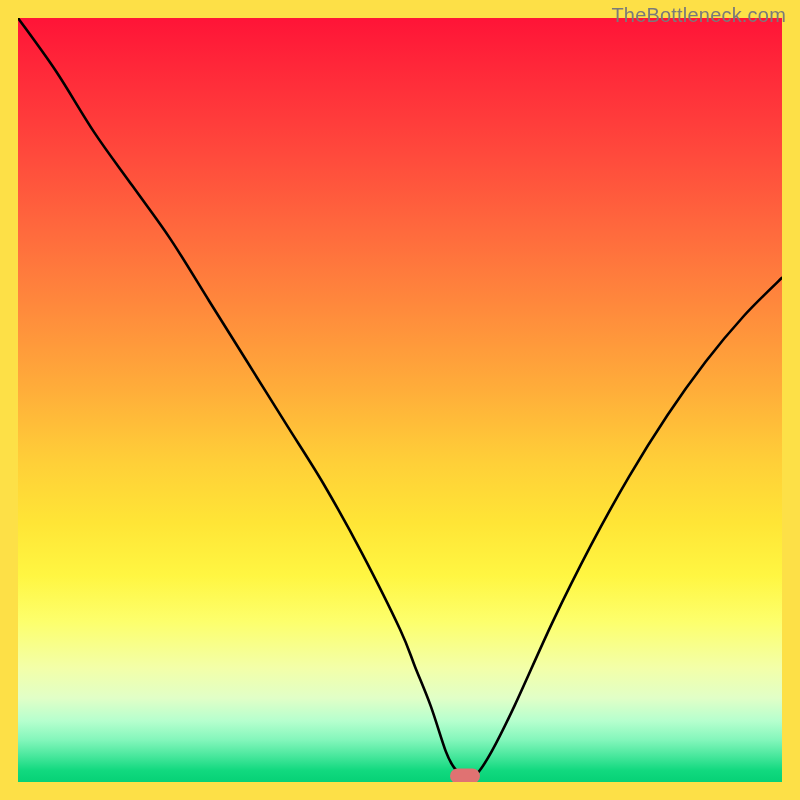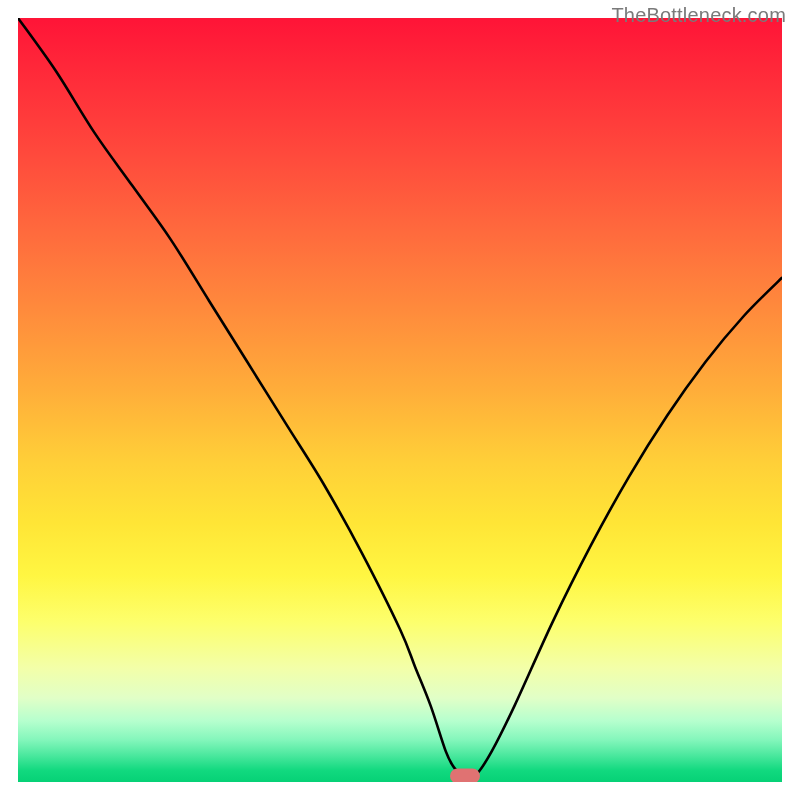--- a/index.html
+++ b/index.html
@@ -7,21 +7,21 @@
     padding: 0;
     width: 800px;
     height: 800px;
     background: #000;
     overflow: hidden;
     font-family: Arial, Helvetica, sans-serif;
   }
   .frame {
     width: 800px;
     height: 800px;
-    background: #ffffff;
+    background: #fde047;
     position: relative;
   }
   .watermark {
     position: absolute;
     top: 4px;
     right: 14px;
     color: #7a7a7a;
     font-size: 20px;
     font-weight: 500;
     letter-spacing: 0.2px;

